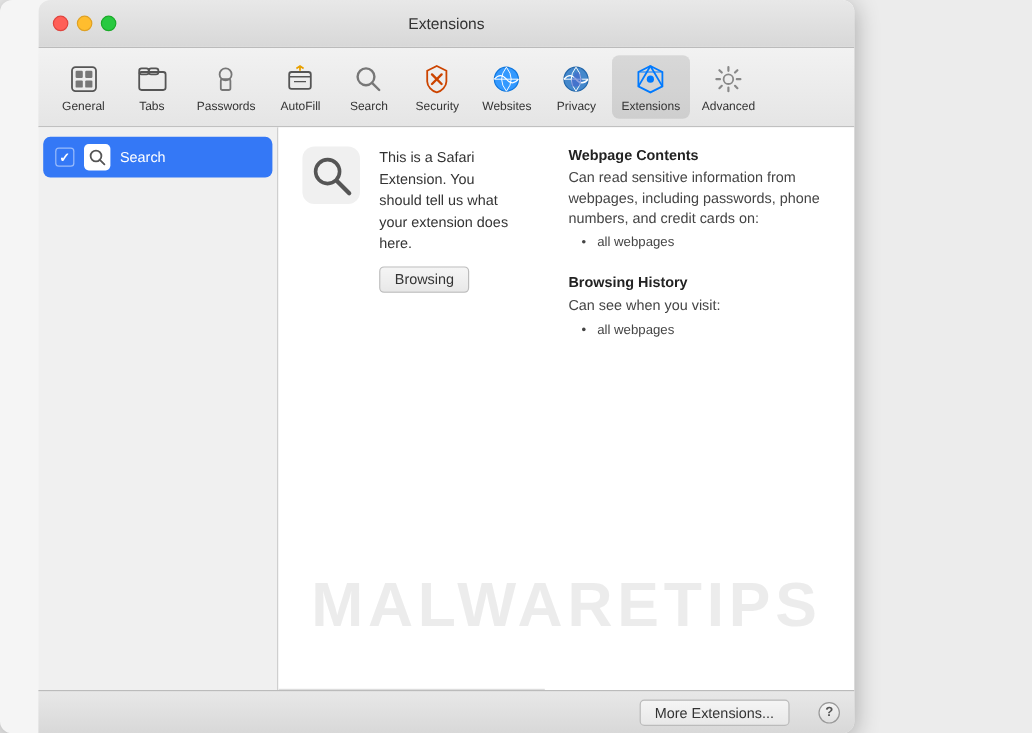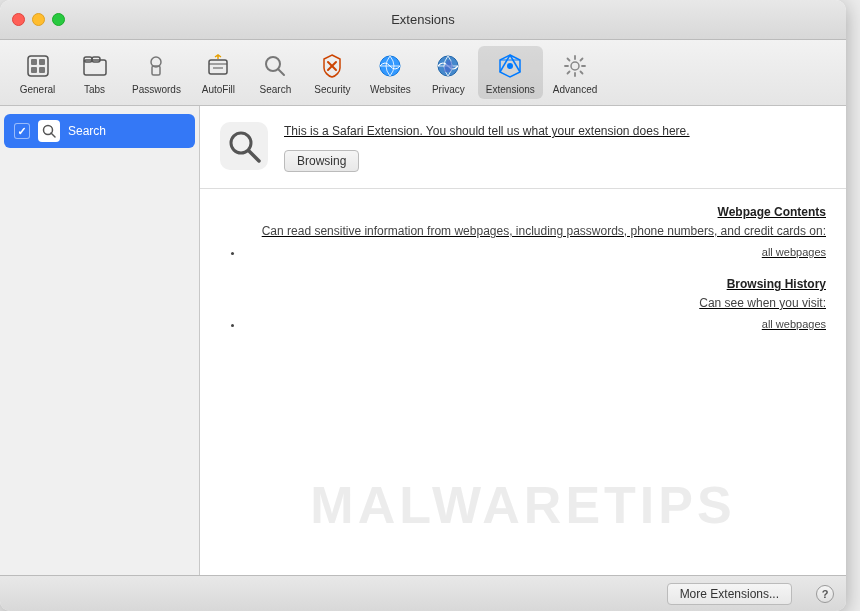--- a/index.html
+++ b/index.html
@@ -7,28 +7,29 @@
     body {
       width: 860px;
       height: 611px;
       background: #ececec;
       font-family: -apple-system, BlinkMacSystemFont, "San Francisco", "Helvetica Neue", sans-serif;
       font-size: 12px;
       overflow: hidden;
     }
 
     .window {
-      width: 846px;
+      width: 712px;
       height: 611px;
       background: #f5f5f5;
       border-radius: 10px;
       box-shadow: 0 4px 20px rgba(0,0,0,0.3);
       display: flex;
       flex-direction: column;
       overflow: hidden;
+      padding-left: 32px;
     }
 
     
     .title-bar {
       height: 40px;
       background: linear-gradient(to bottom, #e8e8e8, #d8d8d8);
       display: flex;
       align-items: center;
       justify-content: center;
       position: relative;
@@ -172,24 +173,23 @@
     .sidebar-item-label {
       font-size: 12px;
       color: #333;
     }
 
     
     .main-panel {
       flex: 1;
       background: white;
       display: flex;
-      flex-direction: column;
+      flex-direction: row;
       position: relative;
       overflow: hidden;
-      text-decoration: underline;
     }
 
     
     .watermark {
       position: absolute;
       bottom: 40px;
       left: 0;
       right: 0;
       display: flex;
       align-items: center;
@@ -246,21 +246,20 @@
       font-size: 12px;
       color: #333;
       cursor: pointer;
     }
 
     
     .permissions {
       padding: 16px 20px;
       position: relative;
       z-index: 1;
-      text-align: right;
     }
 
     .permission-group {
       margin-bottom: 16px;
     }
 
     .permission-title {
       font-size: 12px;
       font-weight: 700;
       color: #222;

